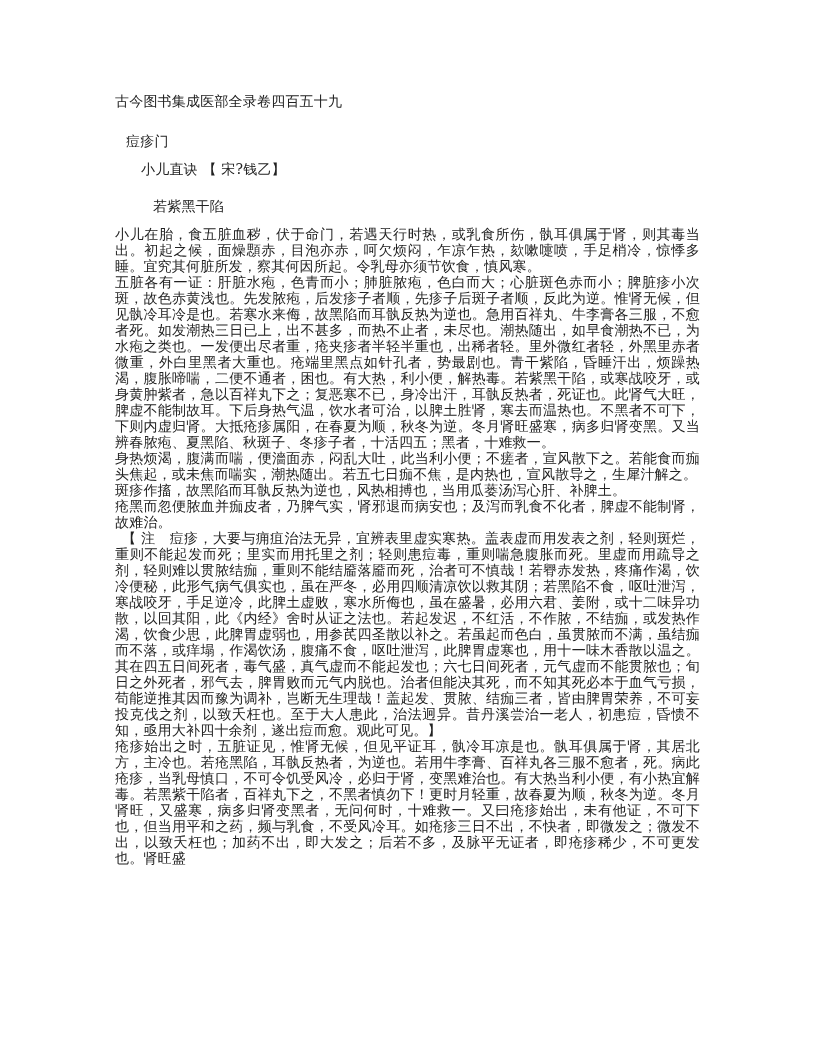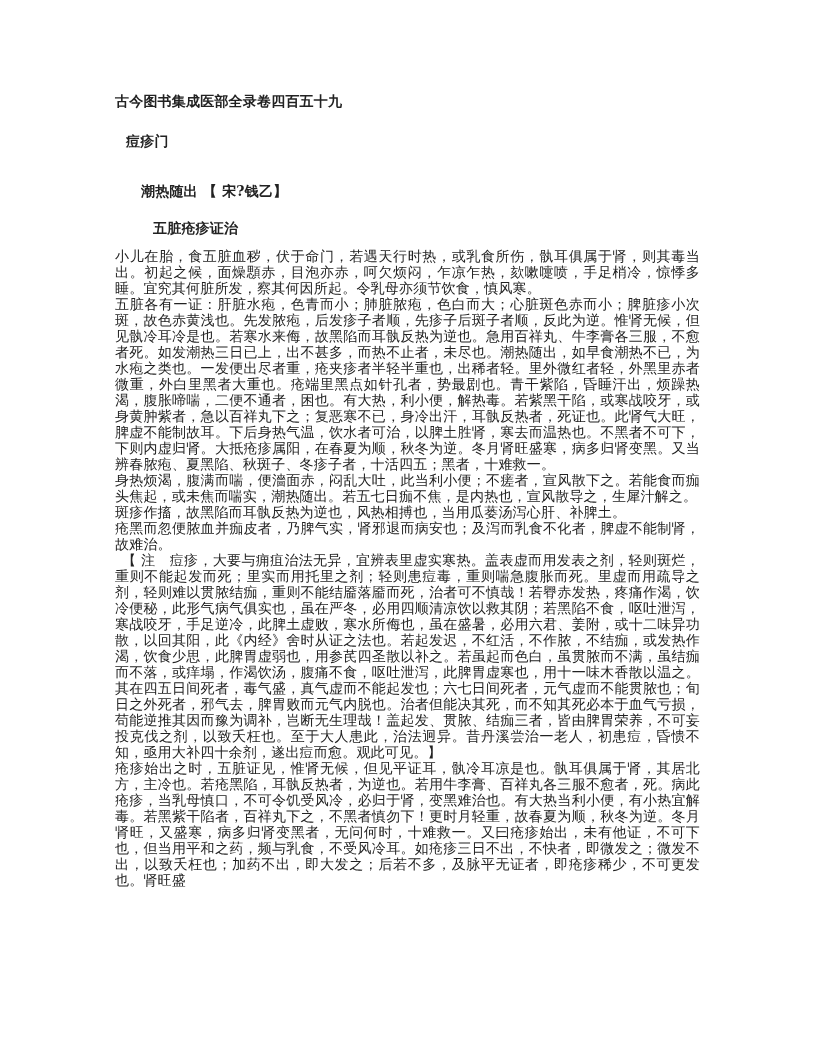--- a/index.html
+++ b/index.html
@@ -18,44 +18,44 @@
     padding: 93px 116px 0 115px;
     color: #222222;
     font-family: "DejaVu Serif", "Liberation Serif", serif;
     font-size: 14px;
     line-height: 16px;
     letter-spacing: 0.2px;
   }
   .head-line {
     margin: 0;
     font-size: 14px;
-    font-weight: bold;
+    font-weight: normal;
   }
   .title   { margin-bottom: 24px; }
-  .section { margin-bottom: 34px; padding-left: 11px; }
+  .section { margin-bottom: 12px; padding-left: 11px; }
   .work    { margin-bottom: 21px; padding-left: 26px; }
   .chapter { margin-bottom: 12px; padding-left: 38px; }
   .body-text p {
     margin: 0;
     text-align: justify;
     text-align-last: left;
     line-break: loose;
   }
   .note-para {
     text-indent: 0.5em;
   }
 </style>
 </head>
 <body>
 
 <div class="page">
   <h1 class="head-line title">古今图书集成医部全录卷四百五十九</h1>
   <h2 class="head-line section">痘疹门</h2>
-  <h3 class="head-line work">潮热随出 【 宋?钱乙】</h3>
-  <h4 class="head-line chapter">五脏疮疹证治</h4>
+  <h3 class="head-line work">小儿直诀 【 宋?钱乙】</h3>
+  <h4 class="head-line chapter">若紫黑干陷</h4>
 
   <div class="body-text">
     <p>小儿在胎，食五脏血秽，伏于命门，若遇天行时热，或乳食所伤，骫耳俱属于肾，则其毒当出。初起之候，面燥顋赤，目泡亦赤，呵欠烦闷，乍凉乍热，欬嗽嚏喷，手足梢冷，惊悸多睡。宜究其何脏所发，察其何因所起。令乳母亦须节饮食，慎风寒。</p>
     <p>五脏各有一证：肝脏水疱，色青而小；肺脏脓疱，色白而大；心脏斑色赤而小；脾脏疹小次斑，故色赤黄浅也。先发脓疱，后发疹子者顺，先疹子后斑子者顺，反此为逆。惟肾无候，但见骫冷耳冷是也。若寒水来侮，故黑陷而耳骫反热为逆也。急用百祥丸、牛李膏各三服，不愈者死。如发潮热三日已上，出不甚多，而热不止者，未尽也。潮热随出，如早食潮热不已，为水疱之类也。一发便出尽者重，疮夹疹者半轻半重也，出稀者轻。里外微红者轻，外黑里赤者微重，外白里黑者大重也。疮端里黑点如针孔者，势最剧也。青干紫陷，昏睡汗出，烦躁热渴，腹胀啼喘，二便不通者，困也。有大热，利小便，解热毒。若紫黑干陷，或寒战咬牙，或身黄肿紫者，急以百祥丸下之；复恶寒不已，身冷出汗，耳骫反热者，死证也。此肾气大旺，脾虚不能制故耳。下后身热气温，饮水者可治，以脾土胜肾，寒去而温热也。不黑者不可下，下则内虚归肾。大抵疮疹属阳，在春夏为顺，秋冬为逆。冬月肾旺盛寒，病多归肾变黑。又当辨春脓疱、夏黑陷、秋斑子、冬疹子者，十活四五；黑者，十难救一。</p>
     <p>身热烦渴，腹满而喘，便濇面赤，闷乱大吐，此当利小便；不瘥者，宣风散下之。若能食而痂头焦起，或未焦而喘实，潮热随出。若五七日痂不焦，是内热也，宣风散导之，生犀汁解之。</p>
     <p>斑疹作搐，故黑陷而耳骫反热为逆也，风热相搏也，当用瓜蒌汤泻心肝、补脾土。</p>
     <p>疮黑而忽便脓血并痂皮者，乃脾气实，肾邪退而病安也；及泻而乳食不化者，脾虚不能制肾，故难治。</p>
     <p class="note-para">【 注　痘疹，大要与痈疽治法无异，宜辨表里虚实寒热。盖表虚而用发表之剂，轻则斑烂，重则不能起发而死；里实而用托里之剂；轻则患痘毒，重则喘急腹胀而死。里虚而用疏导之剂，轻则难以贯脓结痂，重则不能结靥落靥而死，治者可不慎哉！若臖赤发热，疼痛作渴，饮冷便秘，此形气病气俱实也，虽在严冬，必用四顺清凉饮以救其阴；若黑陷不食，呕吐泄泻，寒战咬牙，手足逆冷，此脾土虚败，寒水所侮也，虽在盛暑，必用六君、姜附，或十二味异功散，以回其阳，此《内经》舍时从证之法也。若起发迟，不红活，不作脓，不结痂，或发热作渴，饮食少思，此脾胃虚弱也，用参芪四圣散以补之。若虽起而色白，虽贯脓而不满，虽结痂而不落，或痒塌，作渴饮汤，腹痛不食，呕吐泄泻，此脾胃虚寒也，用十一味木香散以温之。其在四五日间死者，毒气盛，真气虚而不能起发也；六七日间死者，元气虚而不能贯脓也；旬日之外死者，邪气去，脾胃败而元气内脱也。治者但能决其死，而不知其死必本于血气亏损，苟能逆推其因而豫为调补，岂断无生理哉！盖起发、贯脓、结痂三者，皆由脾胃荣养，不可妄投克伐之剂，以致夭枉也。至于大人患此，治法迥异。昔丹溪尝治一老人，初患痘，昏愦不知，亟用大补四十余剂，遂出痘而愈。观此可见。】</p>
     <p>疮疹始出之时，五脏证见，惟肾无候，但见平证耳，骫冷耳凉是也。骫耳俱属于肾，其居北方，主冷也。若疮黑陷，耳骫反热者，为逆也。若用牛李膏、百祥丸各三服不愈者，死。病此疮疹，当乳母慎口，不可令饥受风冷，必归于肾，变黑难治也。有大热当利小便，有小热宜解毒。若黑紫干陷者，百祥丸下之，不黑者慎勿下！更时月轻重，故春夏为顺，秋冬为逆。冬月肾旺，又盛寒，病多归肾变黑者，无问何时，十难救一。又曰疮疹始出，未有他证，不可下也，但当用平和之药，频与乳食，不受风冷耳。如疮疹三日不出，不快者，即微发之；微发不出，以致夭枉也；加药不出，即大发之；后若不多，及脉平无证者，即疮疹稀少，不可更发也。肾旺盛</p>
   </div>

